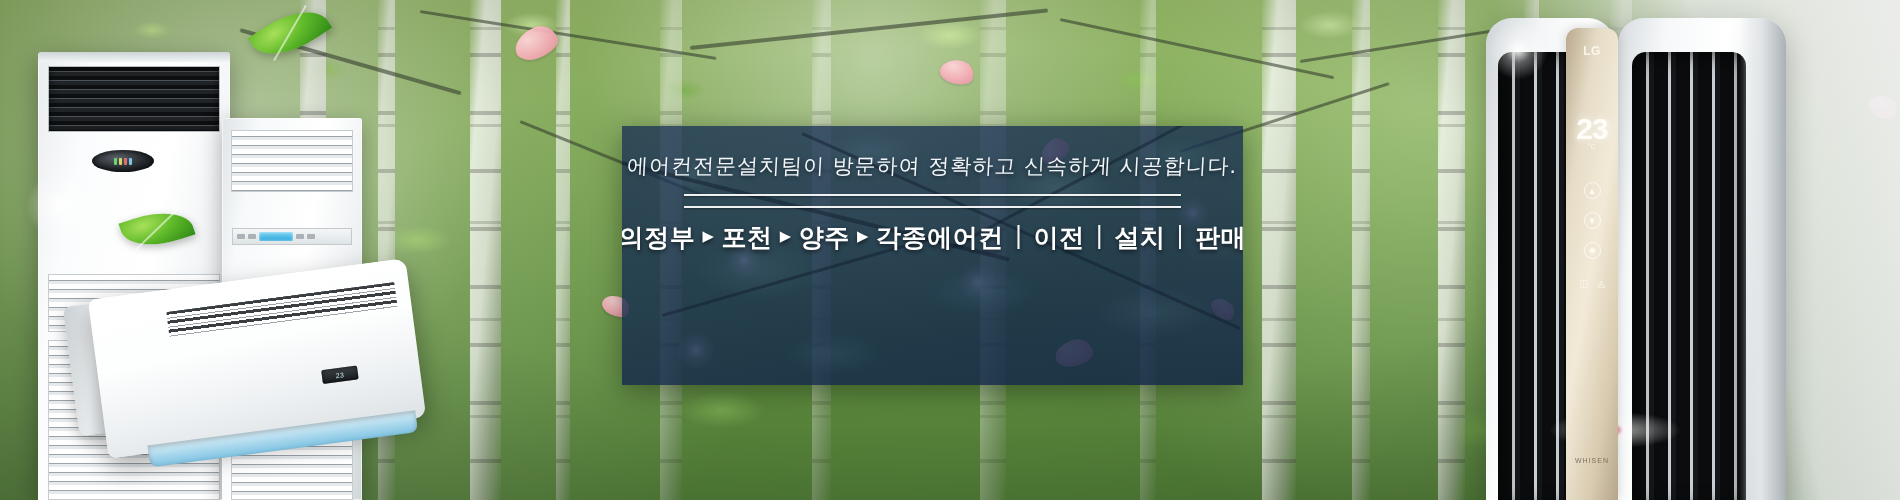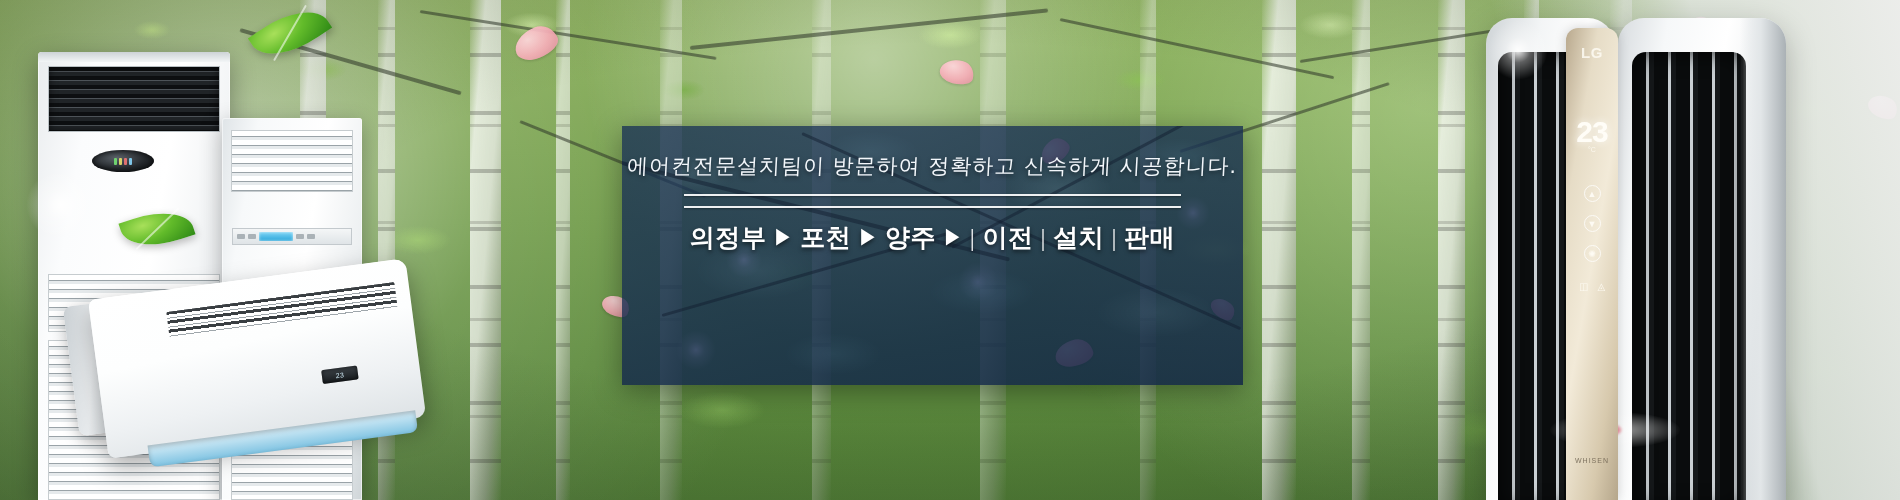--- a/index.html
+++ b/index.html
@@ -285,21 +285,21 @@
     position: absolute;
     left: 86px; top: 28px; bottom: 0; width: 52px;
     background: linear-gradient(100deg, #b9a98e 0%, #e6dcc6 24%, #f2ead8 50%, #d7c9ad 80%, #b5a68b 100%);
     border-radius: 12px 12px 0 0;
     box-shadow: 0 0 12px rgba(0,0,0,.18);
     z-index: 3;
     display: flex; flex-direction: column; align-items: center;
     padding-top: 16px;
     color: #fffdf6;
   }
-  .lg-logo { font-size: 15px; letter-spacing: .5px; opacity: .82; font-weight: bold; }
+  .lg-logo { font-size: 12px; letter-spacing: .5px; opacity: .82; font-weight: bold; }
   .lg-temp {
     margin-top: 54px;
     font-size: 30px; font-weight: bold;
     color: #fffdf7;
     text-shadow: 0 0 8px rgba(255,255,255,.85);
     letter-spacing: -1px;
   }
   .lg-unit { font-size: 7px; opacity: .8; margin-top: -3px; }
   .lg-ctrls { margin-top: 32px; display: flex; flex-direction: column; gap: 13px; align-items: center; }
   .lg-ico {
@@ -402,21 +402,21 @@
   .subline {
     position: relative; z-index: 2;
     margin-top: 13px;
     font-size: 25px;
     font-weight: bold;
     color: #ffffff;
     letter-spacing: .6px;
     white-space: nowrap;
     text-shadow: 0 2px 4px rgba(0,0,0,.6);
     display: flex; align-items: center; gap: 7px;
-    font-family: Liberation Serif, serif;
+    font-family: Liberation Mono, monospace;
   }
   .arrow { font-size: 19px; line-height: 1; }
   .sep { font-weight: normal; opacity: .95; }
 </style>
 </head>
 <body>
 
 <div class="banner">
 
   <div class="bg"></div>
@@ -554,20 +554,21 @@
     <div class="rule top"></div>
     <div class="rule bottom"></div>
 
     <div class="subline">
       <span>의정부</span>
       <span class="arrow">▶</span>
       <span>포천</span>
       <span class="arrow">▶</span>
       <span>양주</span>
       <span class="arrow">▶</span>
+      <span>각종에어컨</span>
       <span class="sep">|</span>
       <span>이전</span>
       <span class="sep">|</span>
       <span>설치</span>
       <span class="sep">|</span>
       <span>판매</span>
     </div>
   </div>
 
 </div>

